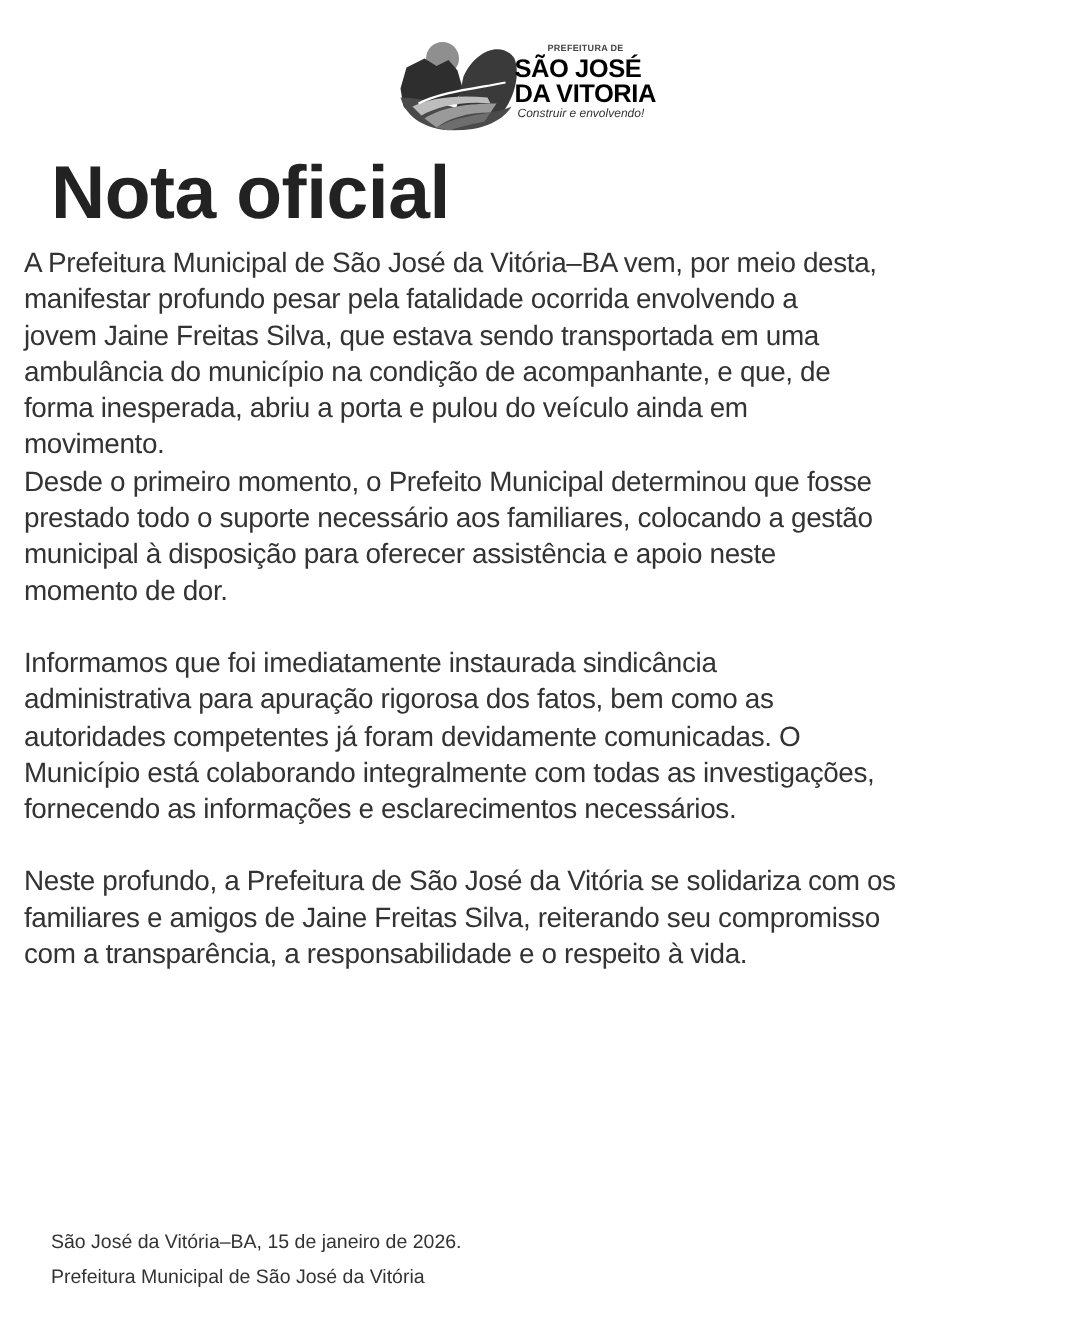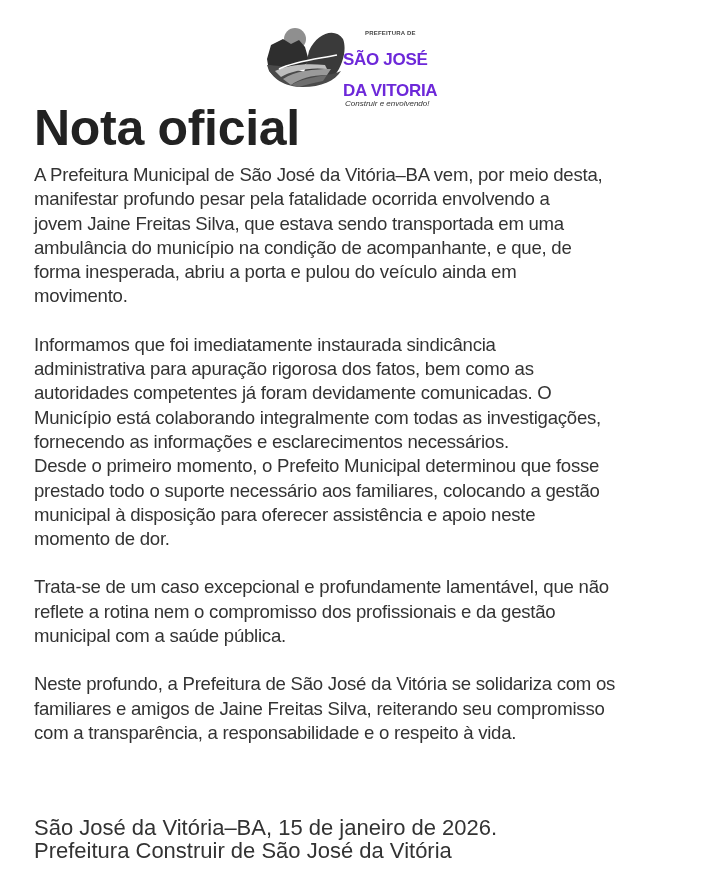--- a/index.html
+++ b/index.html
@@ -40,25 +40,24 @@
       font-size: 6px;
       font-weight: bold;
       color: #444;
       letter-spacing: 0.2px;
       margin-left: 22px;
       line-height: 8px;
     }
     .logo-name {
       font-size: 17px;
       font-weight: bold;
-      color: #6d28d9;
+      color: #000000;
       line-height: 17px;
       letter-spacing: -0.3px;
       white-space: nowrap;
-      margin-top: 14px;
     }
     .logo-slogan {
       font-size: 8px;
       font-style: italic;
       color: #333;
       line-height: 9px;
       margin-left: 2px;
     }
     .title {
       position: absolute;
@@ -66,41 +65,41 @@
       top: 104px;
       margin: 0;
       font-size: 50px;
       font-weight: bold;
       color: #222;
       letter-spacing: -0.3px;
       line-height: 48px;
     }
     .content {
       position: absolute;
-      left: 34px;
+      left: 16px;
       top: 163px;
       width: 690px;
       font-size: 18.6px;
       line-height: 24.3px;
       color: #333;
       letter-spacing: -0.25px;
       font-family: "Liberation Sans Narrow", "Liberation Sans", sans-serif;
     }
     .para {
       margin: 0;
       white-space: pre-line;
     }
     .para.gap {
       margin-top: 24px;
     }
     .signature {
       position: absolute;
       left: 34px;
       top: 816px;
-      font-size: 22px;
+      font-size: 13px;
       line-height: 23px;
       color: #333;
     }
     .signature div { margin: 0; white-space: nowrap; }
   </style>
 </head>
 <body>
 
 <div class="logo">
   <svg class="logo-mark" viewBox="0 0 80 62" xmlns="http://www.w3.org/2000/svg">
@@ -129,33 +128,30 @@
 
 <h1 class="title">Nota oficial</h1>
 
 <div class="content">
   <p class="para">A Prefeitura Municipal de São José da Vitória–BA vem, por meio desta,
 manifestar profundo pesar pela fatalidade ocorrida envolvendo a
 jovem Jaine Freitas Silva, que estava sendo transportada em uma
 ambulância do município na condição de acompanhante, e que, de
 forma inesperada, abriu a porta e pulou do veículo ainda em
 movimento.</p>
+  <p class="para">Desde o primeiro momento, o Prefeito Municipal determinou que fosse
+prestado todo o suporte necessário aos familiares, colocando a gestão
+municipal à disposição para oferecer assistência e apoio neste
+momento de dor.</p>
   <p class="para gap">Informamos que foi imediatamente instaurada sindicância
 administrativa para apuração rigorosa dos fatos, bem como as
 autoridades competentes já foram devidamente comunicadas. O
 Município está colaborando integralmente com todas as investigações,
 fornecendo as informações e esclarecimentos necessários.</p>
-  <p class="para">Desde o primeiro momento, o Prefeito Municipal determinou que fosse
-prestado todo o suporte necessário aos familiares, colocando a gestão
-municipal à disposição para oferecer assistência e apoio neste
-momento de dor.</p>
-  <p class="para gap">Trata-se de um caso excepcional e profundamente lamentável, que não
-reflete a rotina nem o compromisso dos profissionais e da gestão
-municipal com a saúde pública.</p>
   <p class="para gap">Neste profundo, a Prefeitura de São José da Vitória se solidariza com os
 familiares e amigos de Jaine Freitas Silva, reiterando seu compromisso
 com a transparência, a responsabilidade e o respeito à vida.</p>
 </div>
 
 <div class="signature">
   <div>São José da Vitória–BA, 15 de janeiro de 2026.</div>
-  <div>Prefeitura Construir de São José da Vitória</div>
+  <div>Prefeitura Municipal de São José da Vitória</div>
 </div>
 
 </body></html>

